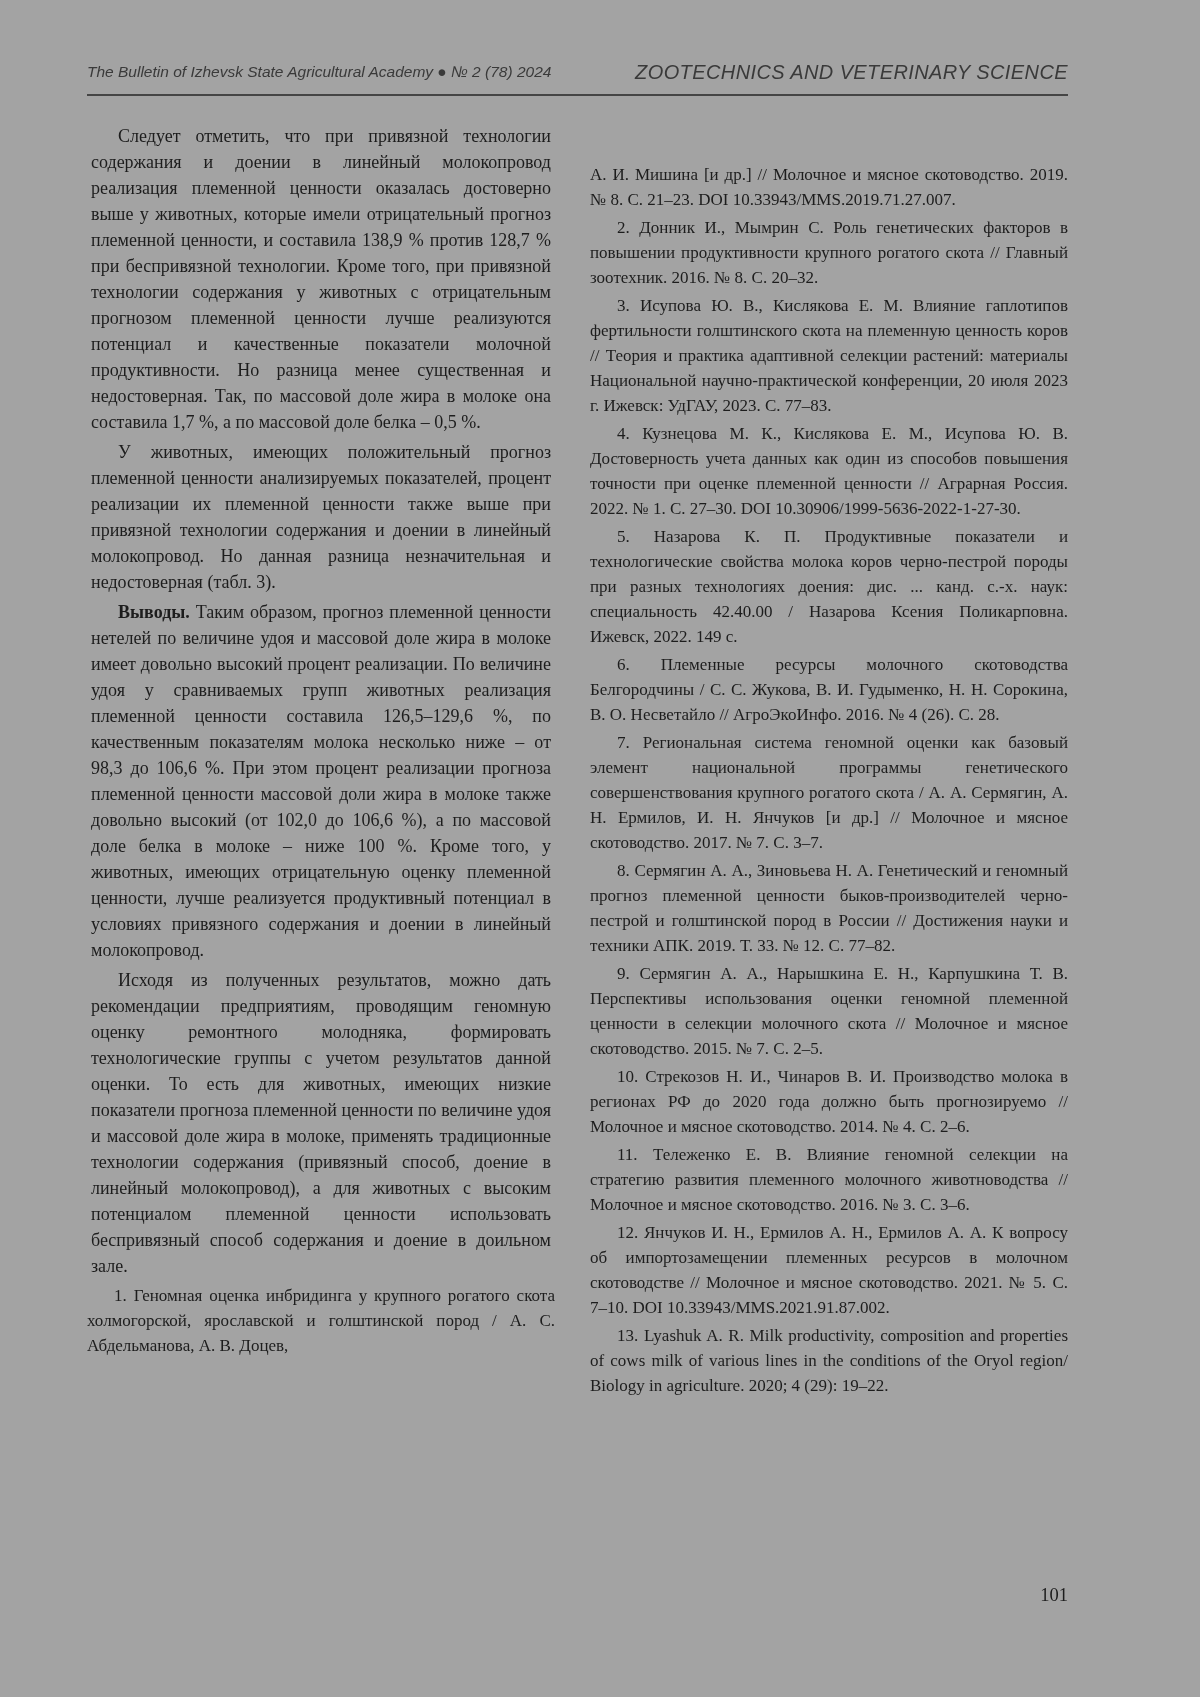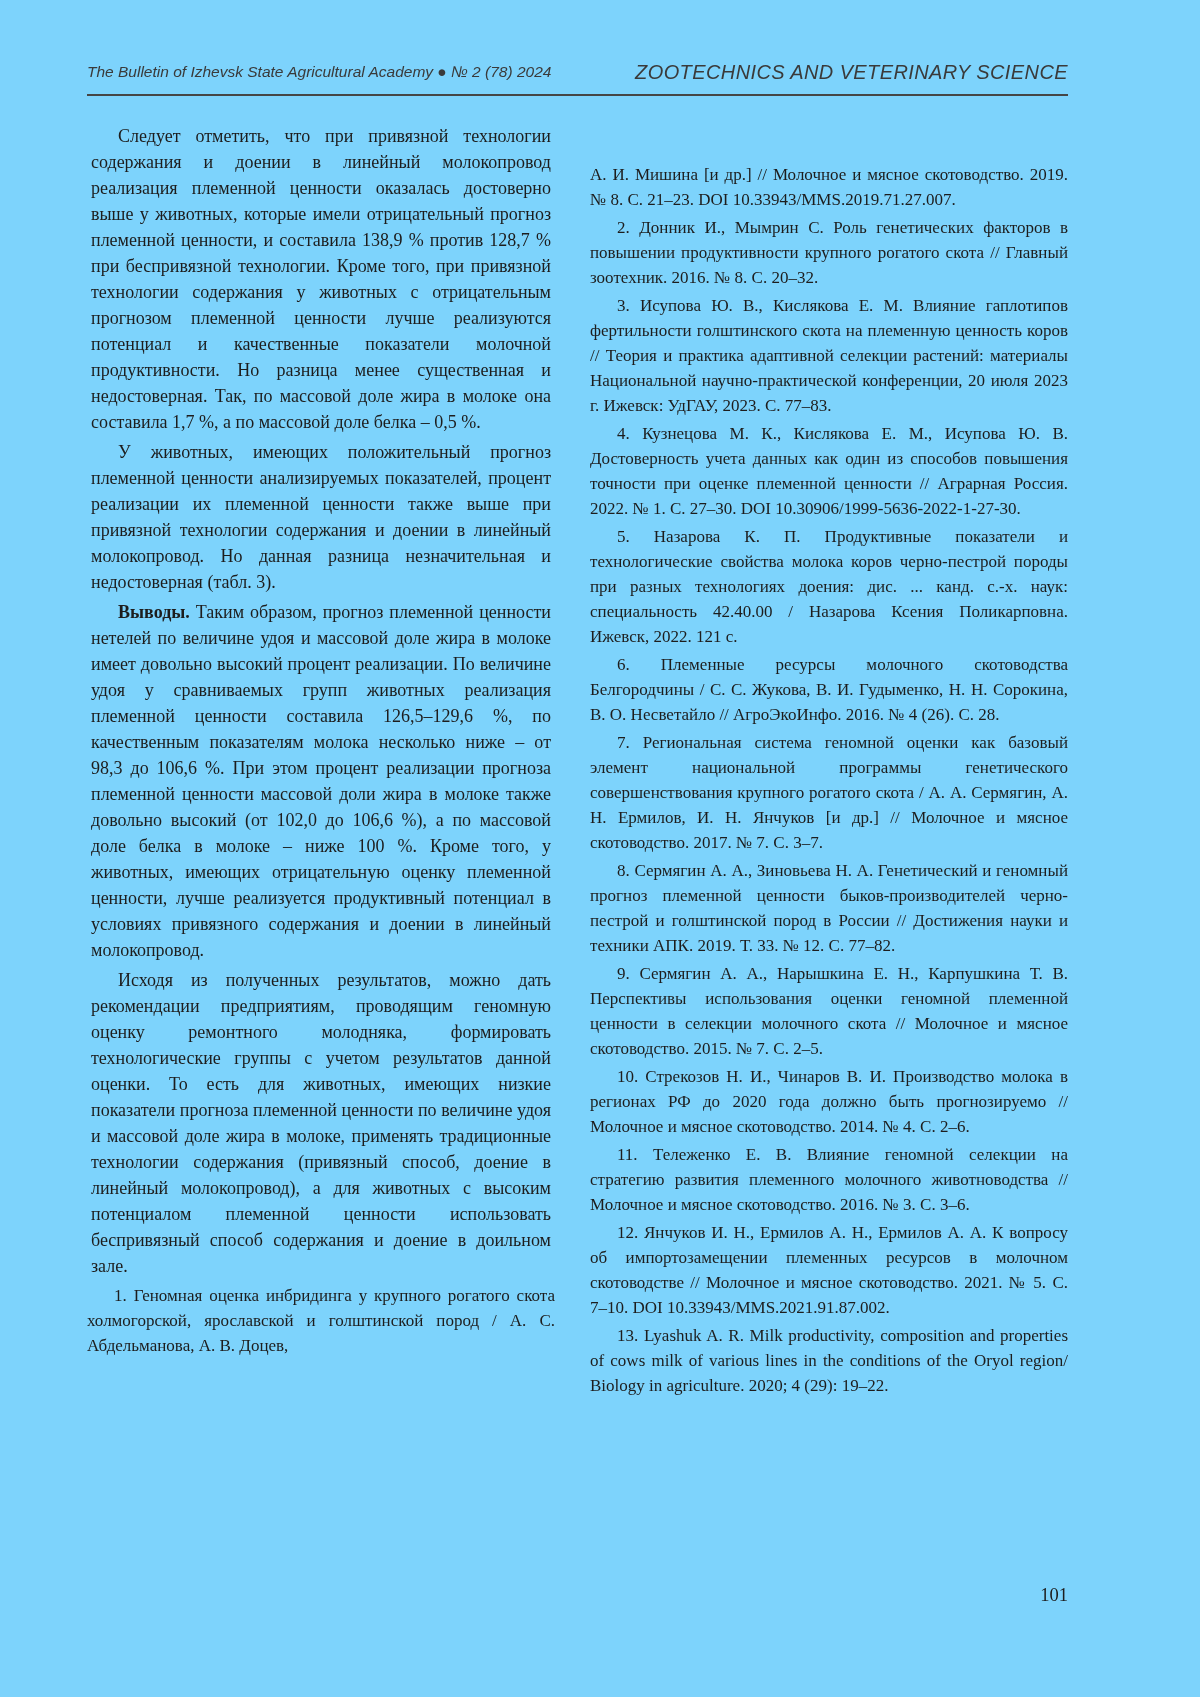--- a/index.html
+++ b/index.html
@@ -1,21 +1,21 @@
 <!DOCTYPE html>
 <html lang="ru"><head>
 <meta charset="utf-8">
 <style>
   html, body { margin: 0; padding: 0; background: #e8e8e8; }
   .page {
     position: relative;
     width: 1200px;
     height: 1697px;
     margin: 0 auto;
-    background: #7dd3fc;
+    background: #a3a3a3;
     color: #1d1d1d;
     overflow: hidden;
     font-family: "Liberation Serif", "DejaVu Serif", serif;
   }
   
   .running-head-left {
     position: absolute;
     left: 87px; top: 63px;
     font-family: "Liberation Sans", "DejaVu Sans", sans-serif;
     font-style: italic;
@@ -92,21 +92,21 @@
     <p class="body-par">Исходя из полученных результатов, можно дать рекомендации предприятиям, проводящим геномную оценку ремонтного молодняка, формировать технологические группы с учетом результатов данной оценки. То есть для животных, имеющих низкие показатели прогноза племенной ценности по величине удоя и массовой доле жира в молоке, применять традиционные технологии содержания (привязный способ, доение в линейный молокопровод), а для животных с высоким потенциалом племенной ценности использовать беспривязный способ содержания и доение в доильном зале.</p>
     <p class="ref-par">1. Геномная оценка инбридинга у крупного рогатого скота холмогорской, ярославской и голштинской пород / А. С. Абдельманова, А. В. Доцев,</p>
   </div>
 
   <div class="col col-right">
     <p class="ref-par no-indent">А. И. Мишина [и др.] // Молочное и мясное скотоводство. 2019. № 8. С. 21–23. DOI 10.33943/MMS.2019.71.27.007.</p>
     <div>
         <p class="ref-par">2. Донник И., Мымрин С. Роль генетических факторов в повышении продуктивности крупного рогатого скота // Главный зоотехник. 2016. № 8. С. 20–32.</p>
         <p class="ref-par">3. Исупова Ю. В., Кислякова Е. М. Влияние гаплотипов фертильности голштинского скота на племенную ценность коров // Теория и практика адаптивной селекции растений: материалы Национальной научно-практической конференции, 20 июля 2023 г. Ижевск: УдГАУ, 2023. С. 77–83.</p>
         <p class="ref-par">4. Кузнецова М. К., Кислякова Е. М., Исупова Ю. В. Достоверность учета данных как один из способов повышения точности при оценке племенной ценности // Аграрная Россия. 2022. № 1. С. 27–30. DOI 10.30906/1999-5636-2022-1-27-30.</p>
-        <p class="ref-par">5. Назарова К. П. Продуктивные показатели и технологические свойства молока коров черно-пестрой породы при разных технологиях доения: дис. ... канд. с.-х. наук: специальность 42.40.00 / Назарова Ксения Поликарповна. Ижевск, 2022. 121 с.</p>
+        <p class="ref-par">5. Назарова К. П. Продуктивные показатели и технологические свойства молока коров черно-пестрой породы при разных технологиях доения: дис. ... канд. с.-х. наук: специальность 42.40.00 / Назарова Ксения Поликарповна. Ижевск, 2022. 149 с.</p>
         <p class="ref-par">6. Племенные ресурсы молочного скотоводства Белгородчины / С. С. Жукова, В. И. Гудыменко, Н. Н. Сорокина, В. О. Несветайло // АгроЭкоИнфо. 2016. № 4 (26). С. 28.</p>
         <p class="ref-par">7. Региональная система геномной оценки как базовый элемент национальной программы генетического совершенствования крупного рогатого скота / А. А. Сермягин, А. Н. Ермилов, И. Н. Янчуков [и др.] // Молочное и мясное скотоводство. 2017. № 7. С. 3–7.</p>
         <p class="ref-par">8. Сермягин А. А., Зиновьева Н. А. Генетический и геномный прогноз племенной ценности быков-производителей черно-пестрой и голштинской пород в России // Достижения науки и техники АПК. 2019. Т. 33. № 12. С. 77–82.</p>
         <p class="ref-par">9. Сермягин А. А., Нарышкина Е. Н., Карпушкина Т. В. Перспективы использования оценки геномной племенной ценности в селекции молочного скота // Молочное и мясное скотоводство. 2015. № 7. С. 2–5.</p>
         <p class="ref-par">10. Стрекозов Н. И., Чинаров В. И. Производство молока в регионах РФ до 2020 года должно быть прогнозируемо // Молочное и мясное скотоводство. 2014. № 4. С. 2–6.</p>
         <p class="ref-par">11. Тележенко Е. В. Влияние геномной селекции на стратегию развития племенного молочного животноводства // Молочное и мясное скотоводство. 2016. № 3. С. 3–6.</p>
         <p class="ref-par">12. Янчуков И. Н., Ермилов А. Н., Ермилов А. А. К вопросу об импортозамещении племенных ресурсов в молочном скотоводстве // Молочное и мясное скотоводство. 2021. № 5. С. 7–10. DOI 10.33943/MMS.2021.91.87.002.</p>
         <p class="ref-par">13. Lyashuk A. R. Milk productivity, composition and properties of cows milk of various lines in the conditions of the Oryol region/ Biology in agriculture. 2020; 4 (29): 19–22.</p>
       </div>
   </div>

